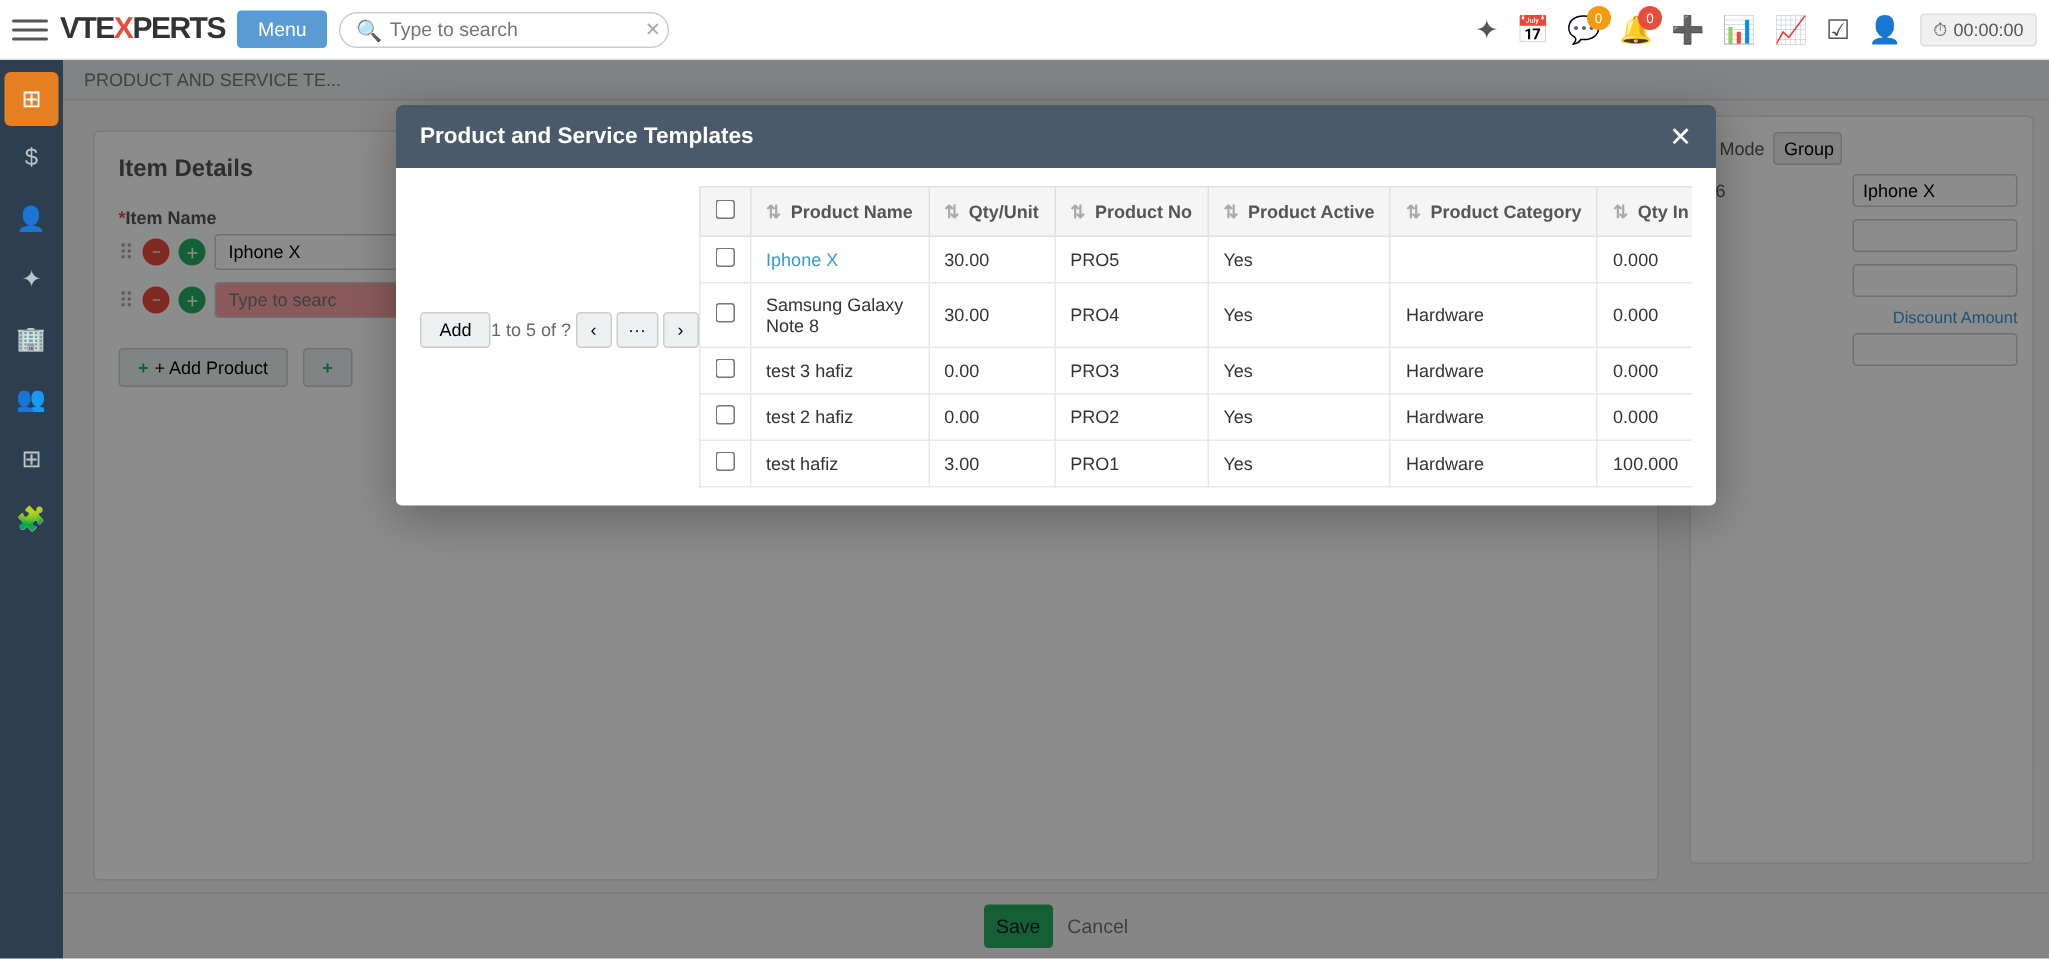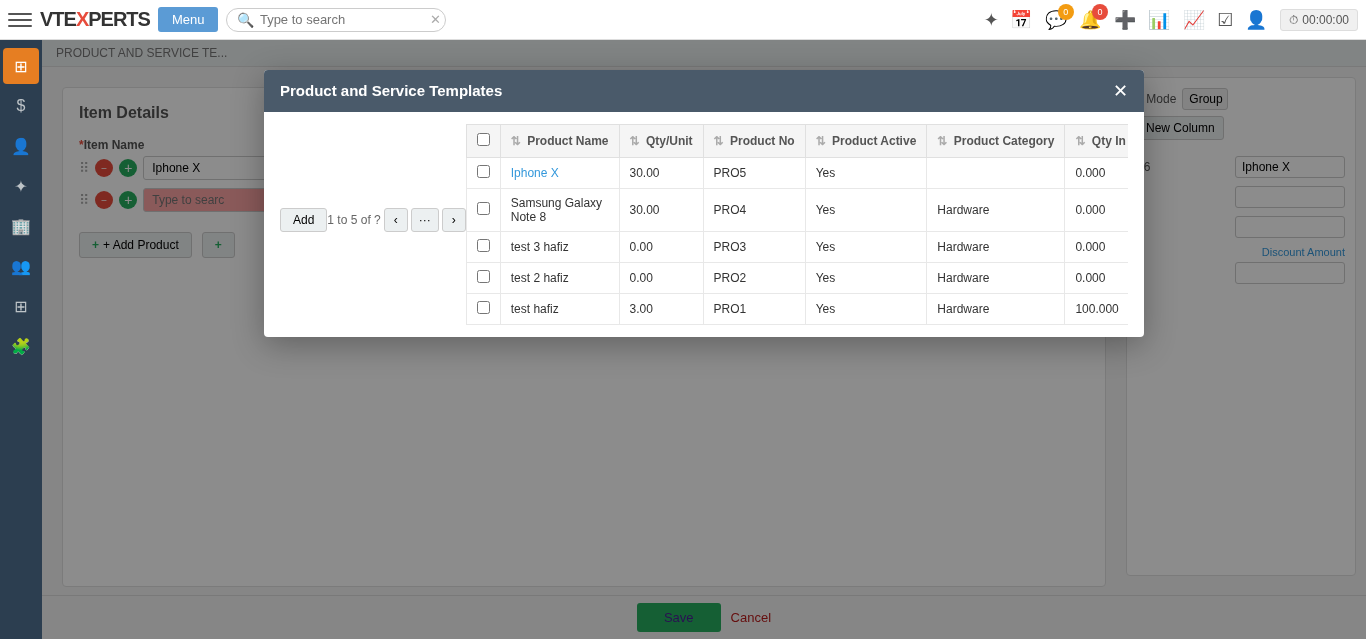--- a/index.html
+++ b/index.html
@@ -235,31 +235,31 @@
       background: #f5f5f5;
       border-top: 1px solid #ddd;
       display: flex;
       align-items: center;
       justify-content: center;
       gap: 10px;
       z-index: 5;
     }
     .save-btn {
       background: #27ae60;
-      color: #4c1d95;
+      color: #0f172a;
       border: none;
       border-radius: 3px;
-      padding: 7px 27px;
+      padding: 7px 8px;
       font-size: 13px;
       cursor: pointer;
     }
     .cancel-btn {
       background: transparent;
       border: none;
-      color: #b91c1c;
+      color: #737373;
       font-size: 13px;
       cursor: pointer;
     }
 
     
     .modal-overlay {
       position: absolute;
       top: 0; left: 0; right: 0; bottom: 0;
       background: rgba(0,0,0,0.45);
       z-index: 100;
@@ -473,23 +473,20 @@
       </div>
 
       <div style="width:230px; background:#fff; border:1px solid #e0e0e0; border-radius:4px; padding:10px;">
         <div style="display:flex;align-items:center;gap:6px;margin-bottom:6px;">
           <span style="font-size:12px;color:#555;">x Mode</span>
           <div class="select-wrapper">
             <select class="mode-select">
               <option>Group</option>
             </select>
           </div>
-        </div>
-        <div style="margin-bottom:8px;">
-          <button class="new-column-btn">New Column</button>
         </div>
         <div class="right-panel-row">
           <span style="color:#555;">16</span>
           <input type="text" class="right-input" value="Iphone X" style="">
         </div>
         <div class="right-panel-row">
           <span style="color:#555;">0</span>
           <input type="text" class="right-input" style="">
         </div>
         <div class="right-panel-row">

